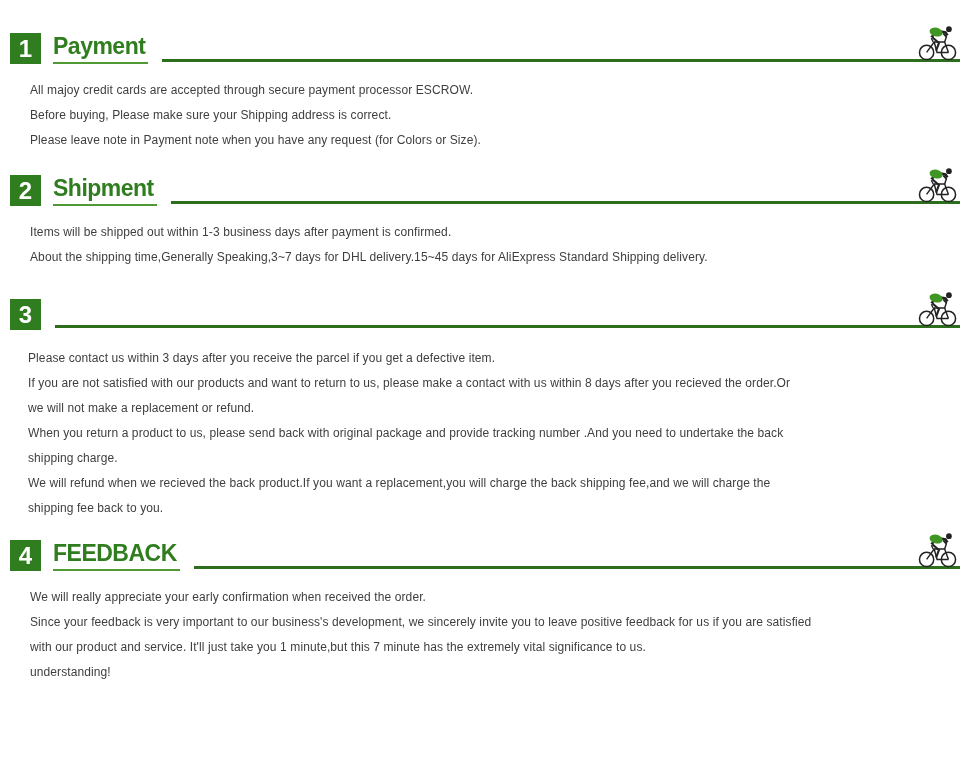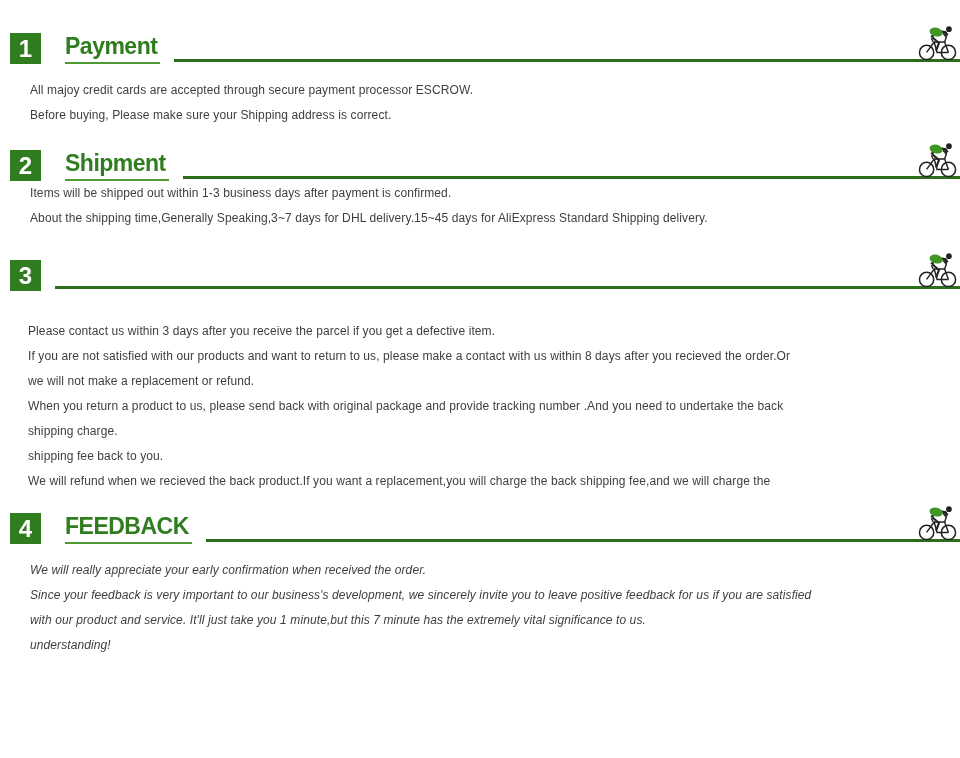--- a/index.html
+++ b/index.html
@@ -29,21 +29,21 @@
     color: #ffffff;
     font-weight: 700;
     font-size: 24px;
     line-height: 31px;
     text-align: center;
     flex: 0 0 auto;
     font-family: "Liberation Sans", sans-serif;
   }
   .section-title {
     display: inline-block;
-    margin-left: 24px;
+    margin-left: 12px;
     color: var(--green, #2f7d1e);
     font-weight: 700;
     font-size: 23px;
     letter-spacing: -0.5px;
     line-height: 1;
     padding: 0 3px 4px 0;
     border-bottom: 2px solid var(--underline-green, #4f9a35);
     white-space: nowrap;
   }
   .header-rule {
@@ -69,25 +69,25 @@
   }
   .text-line {
     line-height: 25px;
     white-space: nowrap;
   }
 
   
   #section-1 .section-header { margin-top: 30px; }
   #section-1 .section-body   { margin-top: 14px; }
   #section-2 .section-header { margin-top: 19px; }
-  #section-2 .section-body   { }
+  #section-2 .section-body   { margin-top: 14px; }
   #section-3 .section-header { margin-top: 26px; }
-  #section-3 .section-body   { margin-top: 28px; padding-left: 28px; }
+  #section-3 .section-body   { margin-top: 16px; padding-left: 28px; }
   #section-4 .section-header { margin-top: 16px; }
-  #section-4 .section-body   { margin-top: 14px; font-style: italic; }
+  #section-4 .section-body   { margin-top: 14px; }
 </style>
 </head>
 <body style="background: rgb(255, 255, 255);">
 
 <div class="page">
 
   <div class="section" id="section-1">
     <div class="section-header">
       <div class="num-box">1</div>
       <div class="section-title">Payment</div>
@@ -100,20 +100,21 @@
         <path d="M16,15 L23,21 L20,29" fill="none" stroke="#222" stroke-width="2.2"></path>
         <path d="M15,15 Q22,7 30,10 L32,13" fill="none" stroke="#222" stroke-width="2.6"></path>
         <ellipse cx="20" cy="9.5" rx="7" ry="4.6" fill="#3f9623" transform="rotate(14 20 9.5)"></ellipse>
         <path d="M27.5,11 L31,14.5" stroke="#222" stroke-width="2"></path>
         <circle cx="33.5" cy="6.5" r="3" fill="#222"></circle>
       </svg>
     </div>
     <div class="section-body">
         <div class="text-line">All majoy credit cards are accepted through secure payment processor ESCROW.</div>
         <div class="text-line">Before buying, Please make sure your Shipping address is correct.</div>
+        <div class="text-line">Please leave note in Payment note when you have any request (for Colors or Size).</div>
       </div>
   </div>
 
   <div class="section" id="section-2">
     <div class="section-header">
       <div class="num-box">2</div>
       <div class="section-title">Shipment</div>
       <div class="header-rule"></div>
       <svg class="cyclist" viewBox="0 0 44 40">
         <circle cx="10" cy="31" r="7.5" fill="none" stroke="#222" stroke-width="1.6"></circle>
@@ -148,22 +149,22 @@
         <path d="M27.5,11 L31,14.5" stroke="#222" stroke-width="2"></path>
         <circle cx="33.5" cy="6.5" r="3" fill="#222"></circle>
       </svg>
     </div>
     <div class="section-body">
         <div class="text-line">Please contact us within 3 days after you receive the parcel if you get a defective item.</div>
         <div class="text-line">If you are not satisfied with our products and want to return to us, please make a contact with us within 8 days after you recieved the order.Or</div>
         <div class="text-line">we will not make a replacement or refund.</div>
         <div class="text-line">When you return a product to us, please send back with original package and provide tracking number .And you need to undertake the back</div>
         <div class="text-line">shipping charge.</div>
+        <div class="text-line">We will refund when we recieved the back product.If you want a replacement,you will charge the back shipping fee,and we will charge the</div>
         <div class="text-line">shipping fee back to you.</div>
-        <div class="text-line">We will refund when we recieved the back product.If you want a replacement,you will charge the back shipping fee,and we will charge the</div>
       </div>
   </div>
 
   <div class="section" id="section-4">
     <div class="section-header">
       <div class="num-box">4</div>
       <div class="section-title">FEEDBACK</div>
       <div class="header-rule"></div>
       <svg class="cyclist" viewBox="0 0 44 40">
         <circle cx="10" cy="31" r="7.5" fill="none" stroke="#222" stroke-width="1.6"></circle>

